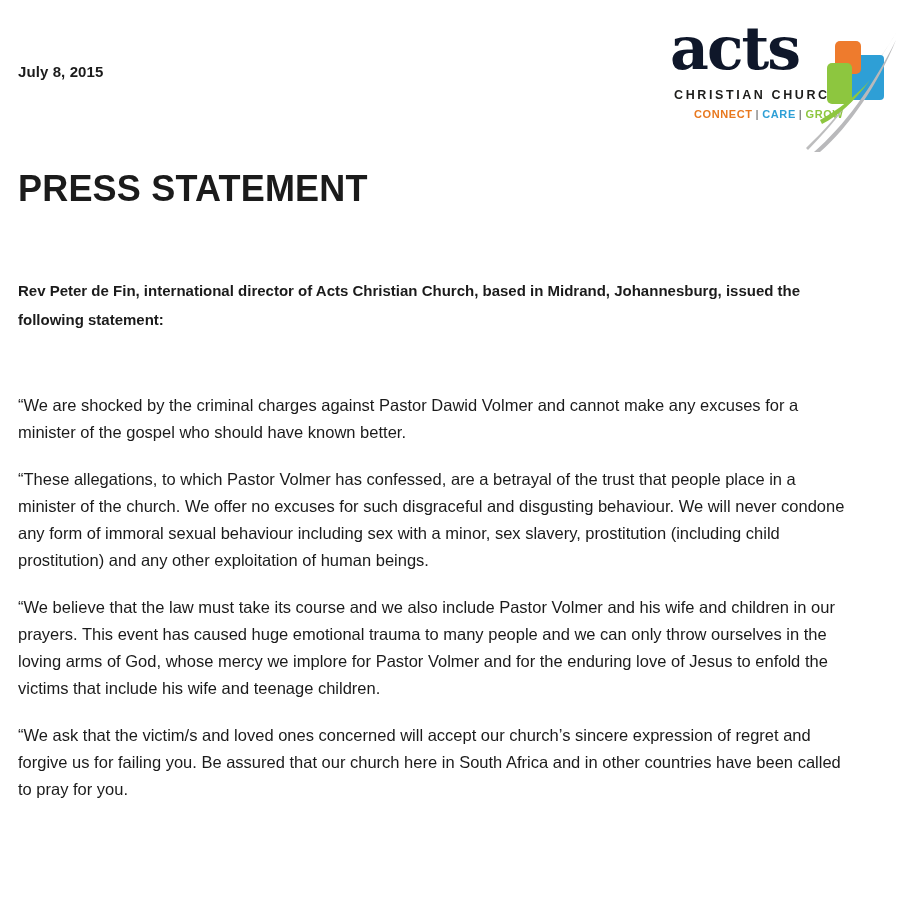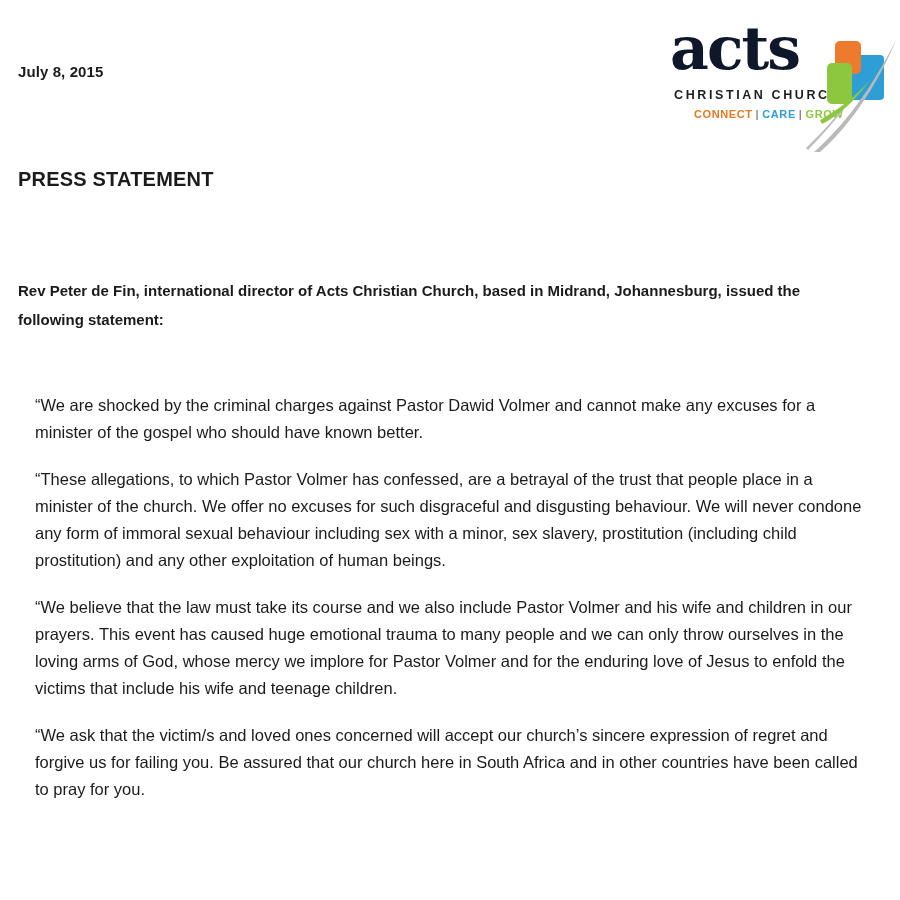--- a/index.html
+++ b/index.html
@@ -31,28 +31,28 @@
   .tagline{
     position:absolute;left:36px;top:92px;
     font-size:11px;font-weight:bold;letter-spacing:0.6px;
     white-space:nowrap;
   }
   .tagline .sep{color:#8a8a8a;padding:0 3px;font-weight:bold;}
   .logo-art{position:absolute;left:148px;top:6px;}
   
   .doc-title{
     position:absolute;left:18px;top:168px;
-    font-size:20px;font-weight:bold;letter-spacing:0.2px;
+    font-size:36px;font-weight:bold;letter-spacing:0.2px;
   }
   .intro{
     position:absolute;left:18px;top:276px;width:842px;
     font-size:15px;font-weight:bold;line-height:29px;
   }
   .body-text{
-    position:absolute;left:35px;top:392px;width:836px;
+    position:absolute;left:18px;top:392px;width:836px;
     font-size:16.5px;line-height:27px;
   }
   .body-text p{margin:0 0 20px 0;}
 </style>
 </head>
 <body>
 
 <div class="page">
 
   <div class="date">July 8, 2015</div>

